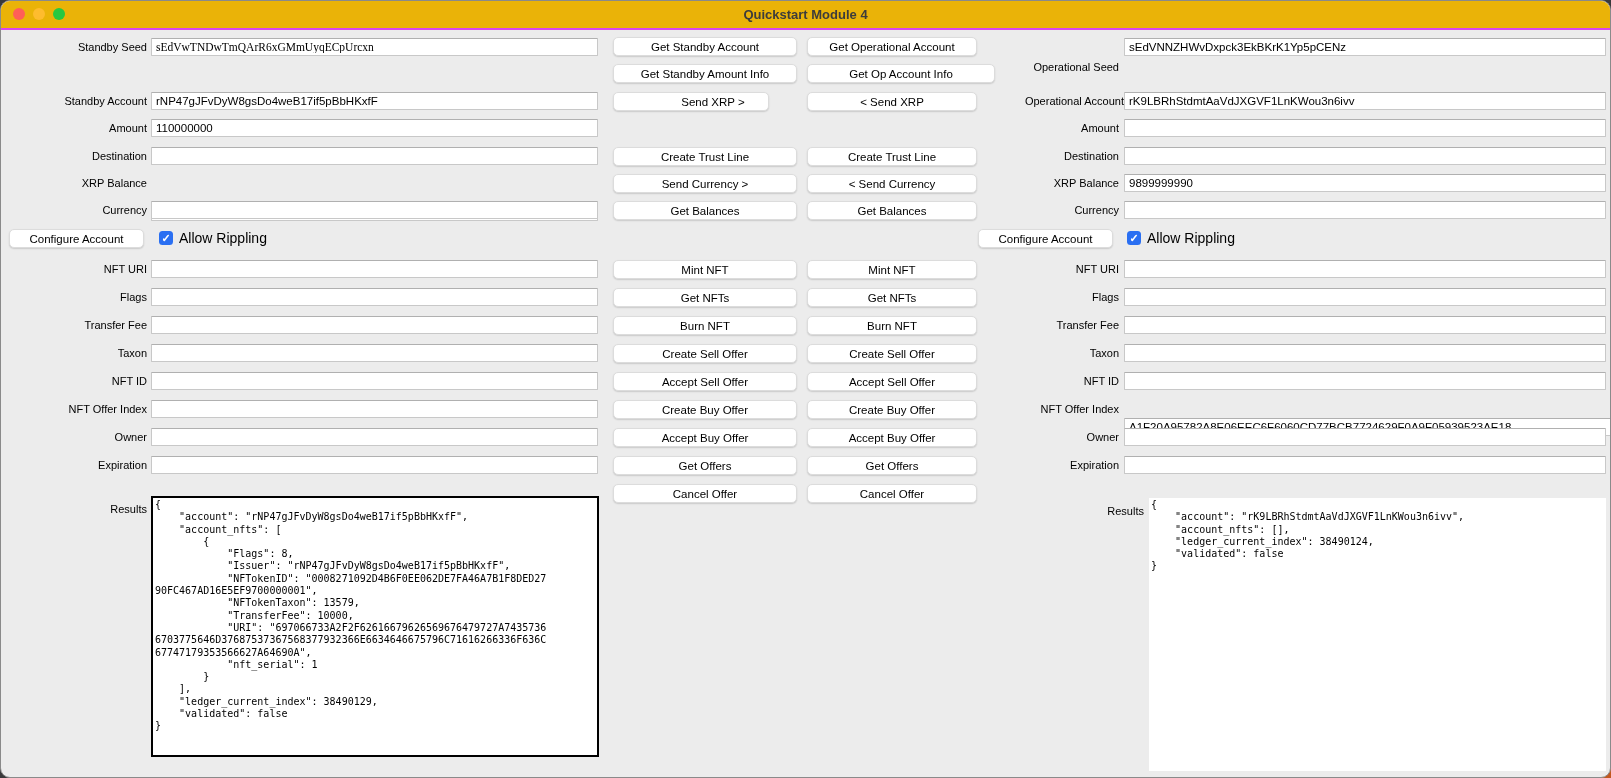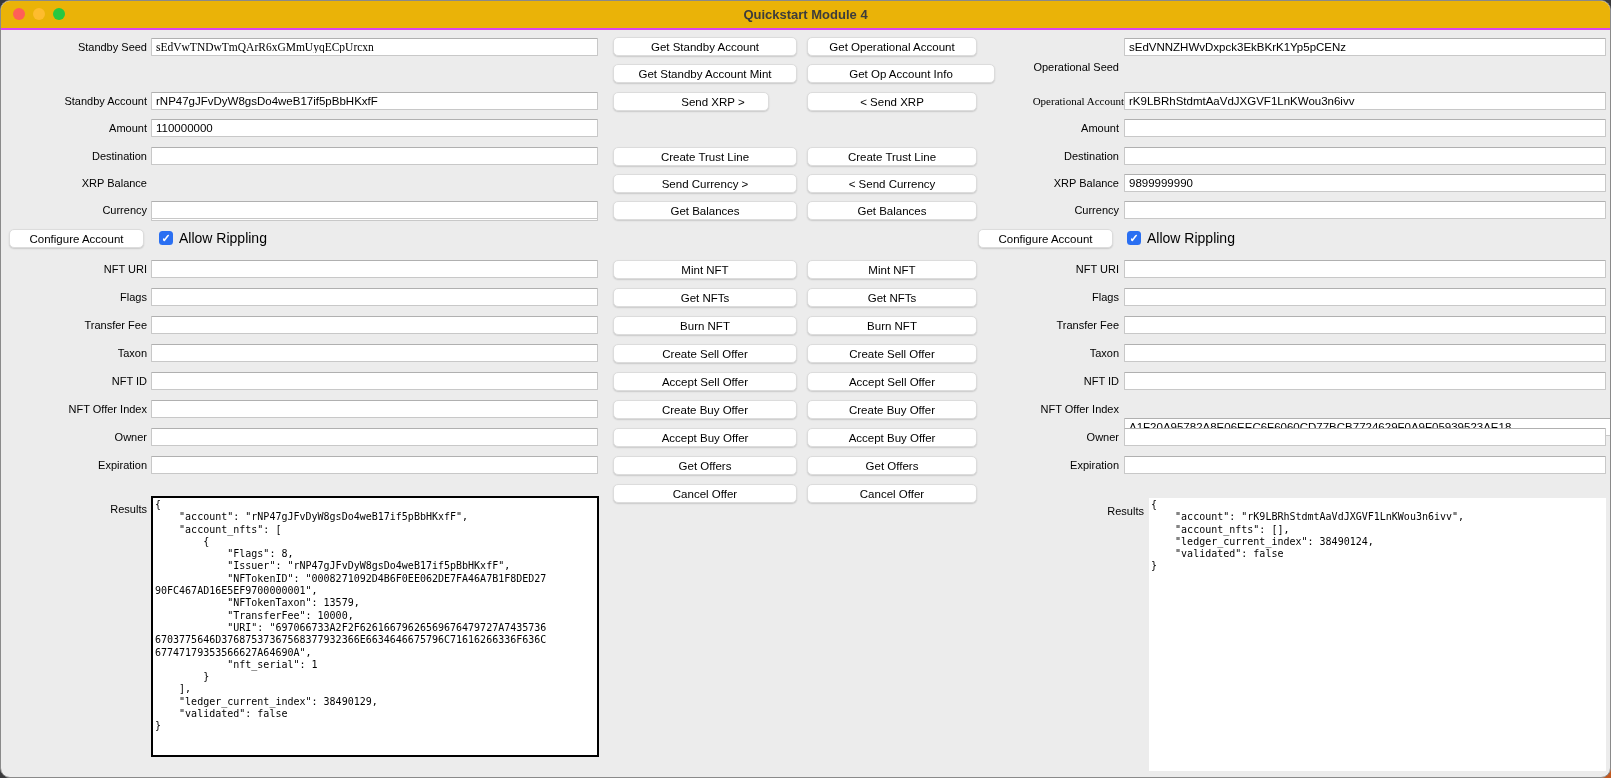--- a/index.html
+++ b/index.html
@@ -108,21 +108,21 @@
       <div class="lbl" style="left: 0px; width: 146px; top: 371px;">NFT ID</div>
       <input type="text" class="txt" value="" style="left: 150px; width: 447px; top: 371px;">
       <div class="lbl" style="left: 0px; width: 146px; top: 399px;">NFT Offer Index</div>
       <input type="text" class="txt" value="" style="left: 150px; width: 447px; top: 399px;">
       <div class="lbl" style="left: 0px; width: 146px; top: 427px;">Owner</div>
       <input type="text" class="txt" value="" style="left: 150px; width: 447px; top: 427px;">
       <div class="lbl" style="left: 0px; width: 146px; top: 455px;">Expiration</div>
       <input type="text" class="txt" value="" style="left: 150px; width: 447px; top: 455px;">
       <div class="lbl" style="left: 966px; width: 152px; top: 37px; margin-top: 20px;">Operational Seed</div>
       <input type="text" class="txt" value="sEdVNNZHWvDxpck3EkBKrK1Yp5pCENz" style="left: 1123px; width: 482px; top: 37px;">
-      <div class="lbl" style="left: 971px; width: 152px; top: 91px; font-family: Liberation Serif, serif;">Operational Account</div>
+      <div class="lbl" style="left: 971px; width: 152px; top: 91px;">Operational Account</div>
       <input type="text" class="txt" value="rK9LBRhStdmtAaVdJXGVF1LnKWou3n6ivv" style="left: 1123px; width: 482px; top: 91px;">
       <div class="lbl" style="left: 966px; width: 152px; top: 118px;">Amount</div>
       <input type="text" class="txt" value="" style="left: 1123px; width: 482px; top: 118px;">
       <div class="lbl" style="left: 966px; width: 152px; top: 146px;">Destination</div>
       <input type="text" class="txt" value="" style="left: 1123px; width: 482px; top: 146px;">
       <div class="lbl" style="left: 966px; width: 152px; top: 173px;">XRP Balance</div>
       <input type="text" class="txt" value="9899999990" style="left: 1123px; width: 482px; top: 173px;">
       <div class="lbl" style="left: 966px; width: 152px; top: 200px;">Currency</div>
       <input type="text" class="txt" value="" style="left: 1123px; width: 482px; top: 200px;">
       <div class="lbl" style="left: 966px; width: 152px; top: 259px;">NFT URI</div>
@@ -135,21 +135,21 @@
       <input type="text" class="txt" value="" style="left: 1123px; width: 482px; top: 343px;">
       <div class="lbl" style="left: 966px; width: 152px; top: 371px;">NFT ID</div>
       <input type="text" class="txt" value="" style="left: 1123px; width: 482px; top: 371px;">
       <div class="lbl" style="left: 966px; width: 152px; top: 399px;">NFT Offer Index</div>
       <input type="text" class="txt" value="A1F20A95782A8E06EEC6F6060CD77BCB7724629F0A9F05939523AE18" style="left: 1123px; width: 544px; top: 417px;">
       <div class="lbl" style="left: 966px; width: 152px; top: 427px;">Owner</div>
       <input type="text" class="txt" value="" style="left: 1123px; width: 482px; top: 427px;">
       <div class="lbl" style="left: 966px; width: 152px; top: 455px;">Expiration</div>
       <input type="text" class="txt" value="" style="left: 1123px; width: 482px; top: 455px;">
       <button class="btn" style="left: 612px; width: 184px; top: 36px;">Get Standby Account</button>
-      <button class="btn" style="left: 612px; width: 184px; top: 63px;">Get Standby Account Mint</button>
+      <button class="btn" style="left: 612px; width: 184px; top: 63px;">Get Standby Amount Info</button>
       <button class="btn" style="left: 612px; width: 156px; top: 91px; padding-left: 44px;">Send XRP &gt;</button>
       <button class="btn" style="left: 612px; width: 184px; top: 146px;">Create Trust Line</button>
       <button class="btn" style="left: 612px; width: 184px; top: 173px;">Send Currency &gt;</button>
       <button class="btn" style="left: 612px; width: 184px; top: 200px;">Get Balances</button>
       <button class="btn" style="left: 612px; width: 184px; top: 259px;">Mint NFT</button>
       <button class="btn" style="left: 612px; width: 184px; top: 287px;">Get NFTs</button>
       <button class="btn" style="left: 612px; width: 184px; top: 315px;">Burn NFT</button>
       <button class="btn" style="left: 612px; width: 184px; top: 343px;">Create Sell Offer</button>
       <button class="btn" style="left: 612px; width: 184px; top: 371px;">Accept Sell Offer</button>
       <button class="btn" style="left: 612px; width: 184px; top: 399px;">Create Buy Offer</button>

